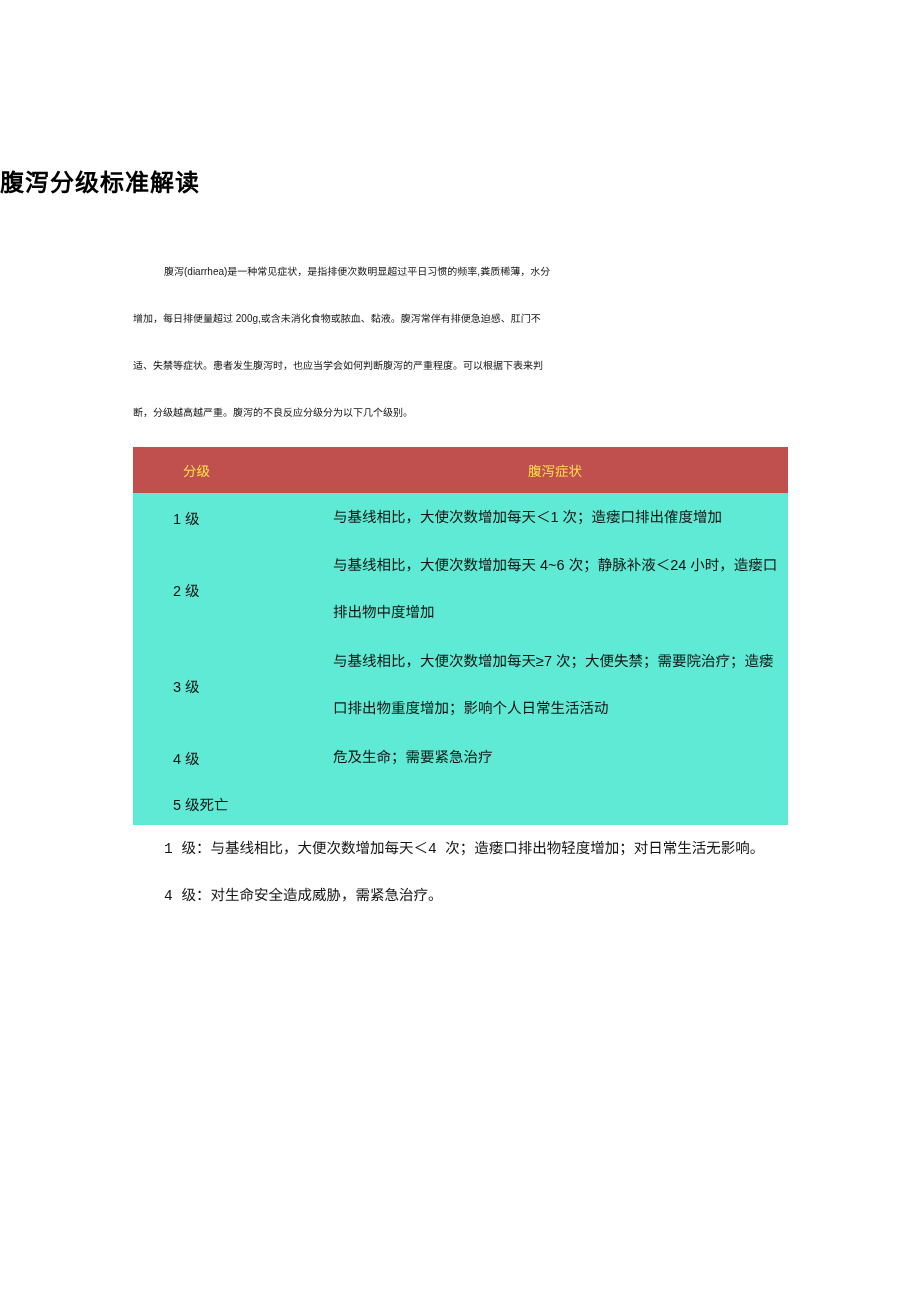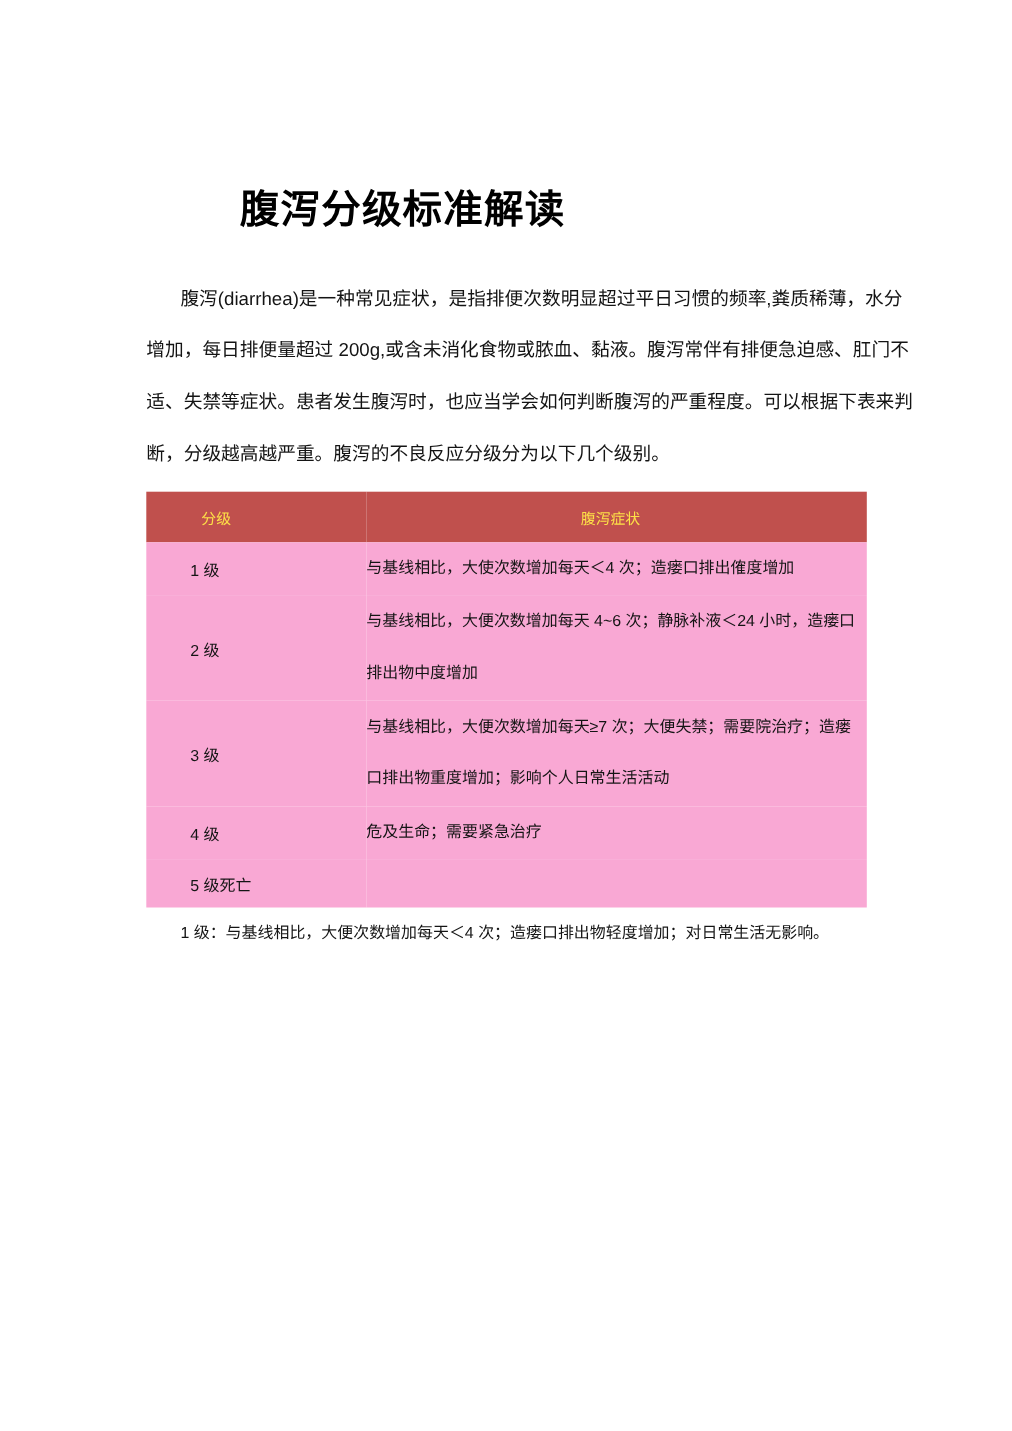--- a/index.html
+++ b/index.html
@@ -25,35 +25,34 @@
   }
 
   
   .doc-title {
     margin: 0;
     padding: 0;
     position: absolute;
     left: 0;
     top: 168px;
     width: 732px;
-    text-align: center;
-    font-size: 36px;
+    font-size: 24px;
     font-weight: 700;
     letter-spacing: 1px;
     color: #000000;
     line-height: 1.25;
   }
 
   
   .intro {
     position: absolute;
     left: 133px;
     top: 248px;
     width: 655px;
-    font-size: 17px;
+    font-size: 10px;
     line-height: 47px;
     text-align: justify;
     text-justify: inter-character;
     color: #141414;
   }
   .intro .line {
     display: block;
     white-space: nowrap;
   }
   .intro .line.indent {
@@ -87,21 +86,21 @@
   .grade-table th.col-symptom {
     text-align: left;
     padding-left: 195px;
   }
   .grade-table tbody td {
     border: none;
     padding: 0;
     font-size: 14.5px;
     color: #141414;
     vertical-align: middle;
-    background: #f9a8d4;
+    background: #5eead4;
   }
   .grade-table td.cell-grade {
     width: 150px;
     padding-left: 40px;
     white-space: nowrap;
   }
   .grade-table td.cell-symptom {
     padding-left: 0px;
     line-height: 47px;
   }
@@ -115,20 +114,21 @@
   .grade-table tr.row-last td { height: 44px; }
 
   
   .notes {
     position: absolute;
     left: 133px;
     top: 826px;
     width: 655px;
     font-size: 14.5px;
     color: #141414;
+    font-family: Liberation Mono, monospace;
   }
   .notes .para {
     margin: 0;
     line-height: 47px;
     text-align: justify;
     text-justify: inter-character;
   }
   .notes .para .line {
     display: block;
     white-space: nowrap;
@@ -155,21 +155,21 @@
     <thead>
       <tr>
         <th class="col-grade">分级</th>
         <th class="col-symptom">腹泻症状</th>
       </tr>
     </thead>
     <tbody>
       <tr class="row-h1">
         <td class="cell-grade">1 级</td>
         <td class="cell-symptom">
-          <span class="sline">与基线相比，大使次数增加每天＜4 次；造瘘口排出傕度增加</span>
+          <span class="sline">与基线相比，大使次数增加每天＜1 次；造瘘口排出傕度增加</span>
         </td>
       </tr>
       <tr class="row-h2 row-merged">
         <td class="cell-grade">2 级</td>
         <td class="cell-symptom">
           <span class="sline">与基线相比，大便次数增加每天 4~6 次；静脉补液＜24 小时，造瘘口</span>
           <span class="sline">排出物中度增加</span>
         </td>
       </tr>
       <tr class="row-h2 row-merged">
@@ -193,15 +193,18 @@
       </tr>
     </tbody>
   </table>
 
   <div class="notes">
     <p class="para">
       <span class="line indent">1 级：与基线相比，大便次数增加每天＜4 次；造瘘口排出物轻度增加；对日常生活无影响。</span>
     </p>
     <p class="para">
     </p>
+    <p class="para">
+      <span class="line indent">4 级：对生命安全造成威胁，需紧急治疗。</span>
+    </p>
   </div>
 
 </div>
 
 </body></html>

